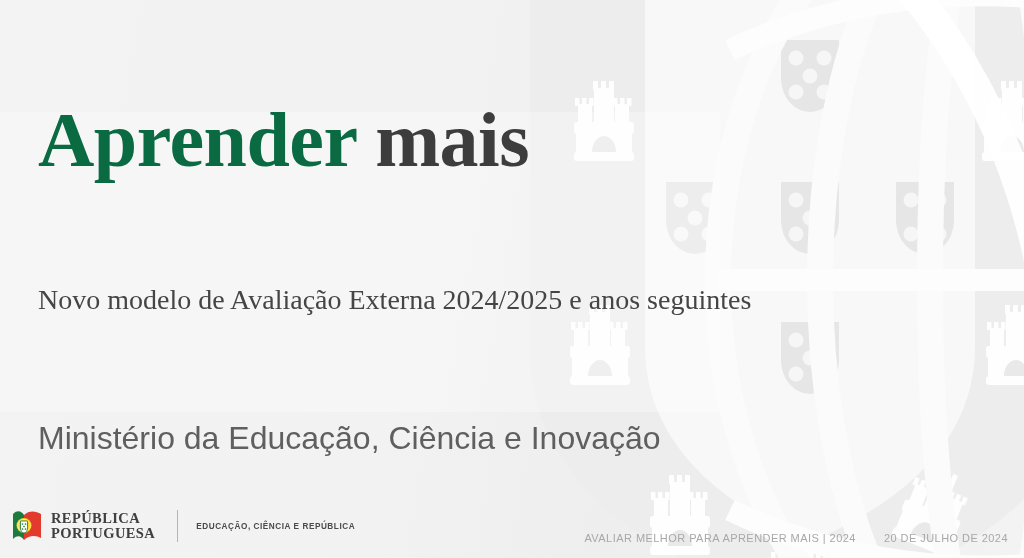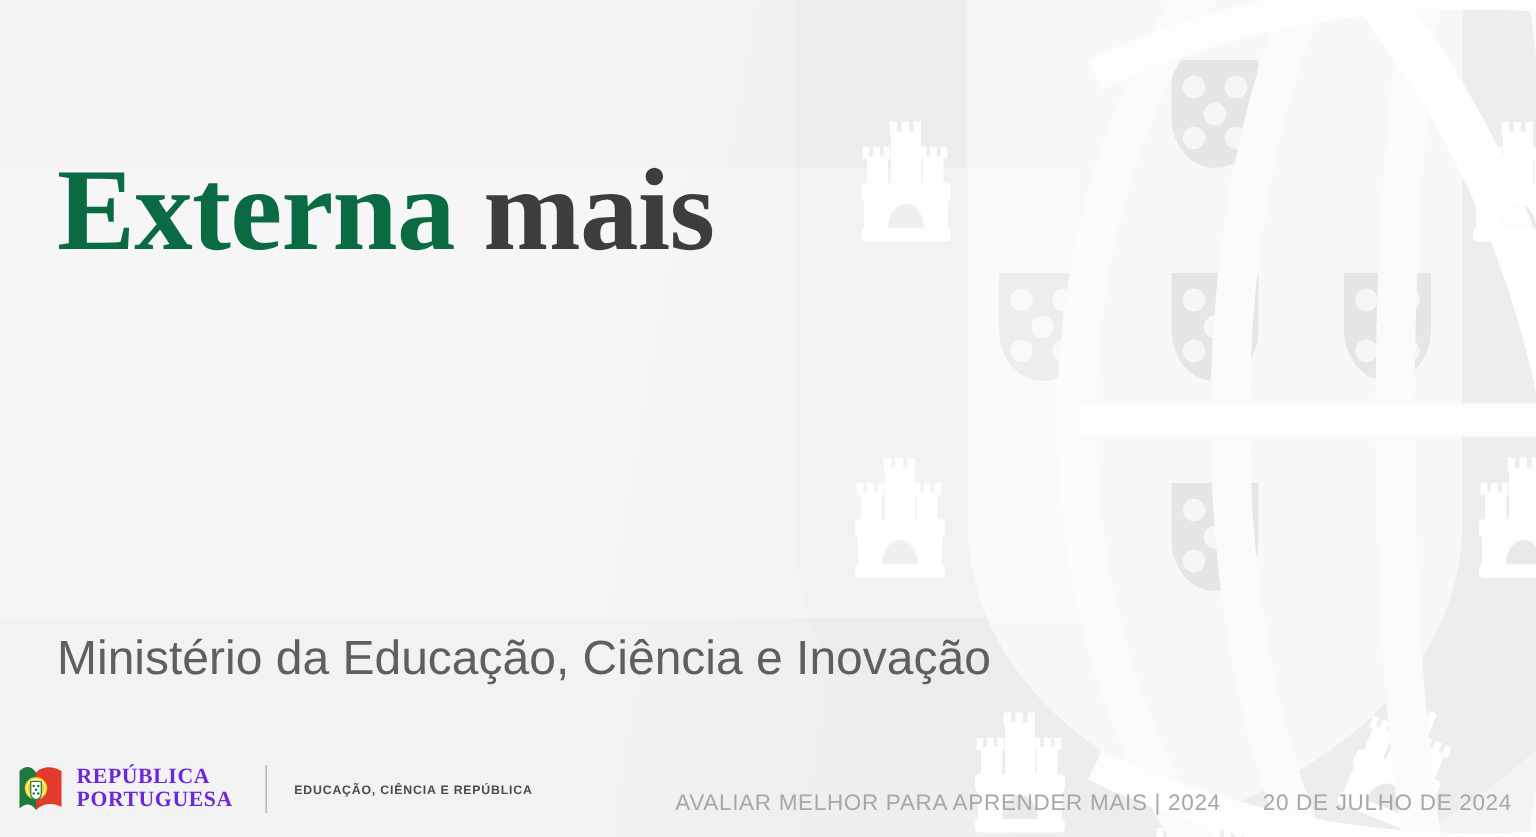--- a/index.html
+++ b/index.html
@@ -120,21 +120,21 @@
     flex: 0 0 auto;
   }
   .flag-mark svg { display: block; width: 100%; height: 100%; }
   .rep-block {
     margin-left: 9px;
     font-family: "Liberation Serif", "DejaVu Serif", serif;
     font-weight: 700;
     font-size: 14.5px;
     line-height: 15.5px;
     letter-spacing: 0.4px;
-    color: #6d28d9;
+    color: #404040;
     white-space: nowrap;
   }
   .rep-block span { display: block; }
   .logo-divider {
     width: 1px;
     height: 32px;
     background: #b4b4b4;
     margin: 0 18px 0 22px;
     flex: 0 0 auto;
   }
@@ -149,21 +149,21 @@
 
   
   .footer-meta {
     position: absolute;
     right: 16px;
     bottom: 14px;
     display: flex;
     align-items: baseline;
     gap: 28px;
     font-family: "Liberation Sans", "DejaVu Sans", sans-serif;
-    font-size: 15px;
+    font-size: 11px;
     letter-spacing: 0.45px;
     color: #a8a8a8;
     white-space: nowrap;
   }
 </style>
 </head>
 <body>
 
 <div id="slide">
 
@@ -253,23 +253,24 @@
         <path d="M120 40 C 330 210 420 470 330 830"></path>
       </g>
     </svg>
   </div>
 
   <div class="bg-panel"></div>
 
   <div class="content">
 
     <h1 class="title">
-      <span class="title-line"><span class="accent">Externa</span><span> mais</span></span>
+      <span class="title-line"><span class="accent">Aprender</span><span> mais</span></span>
     </h1>
 
+    <p class="subtitle">Novo modelo de Avaliação Externa 2024/2025 e anos seguintes</p>
 
     <p class="ministry">Ministério da Educação, Ciência e Inovação</p>
   </div>
 
   <div class="logo-lockup">
     <span class="flag-mark">
       <svg viewBox="0 0 60 68" xmlns="http://www.w3.org/2000/svg" aria-hidden="true">
         <path d="M2 10 C 12 0, 20 6, 24 12 L24 62 C 20 56, 12 50, 2 60 Z" fill="#1d7a3e"></path>
         <path d="M24 12 C 34 2, 48 4, 58 10 L58 58 C 48 52, 34 52, 24 62 Z" fill="#e23b2e"></path>
         <circle cx="24" cy="33" r="15" fill="#f7d117"></circle>

